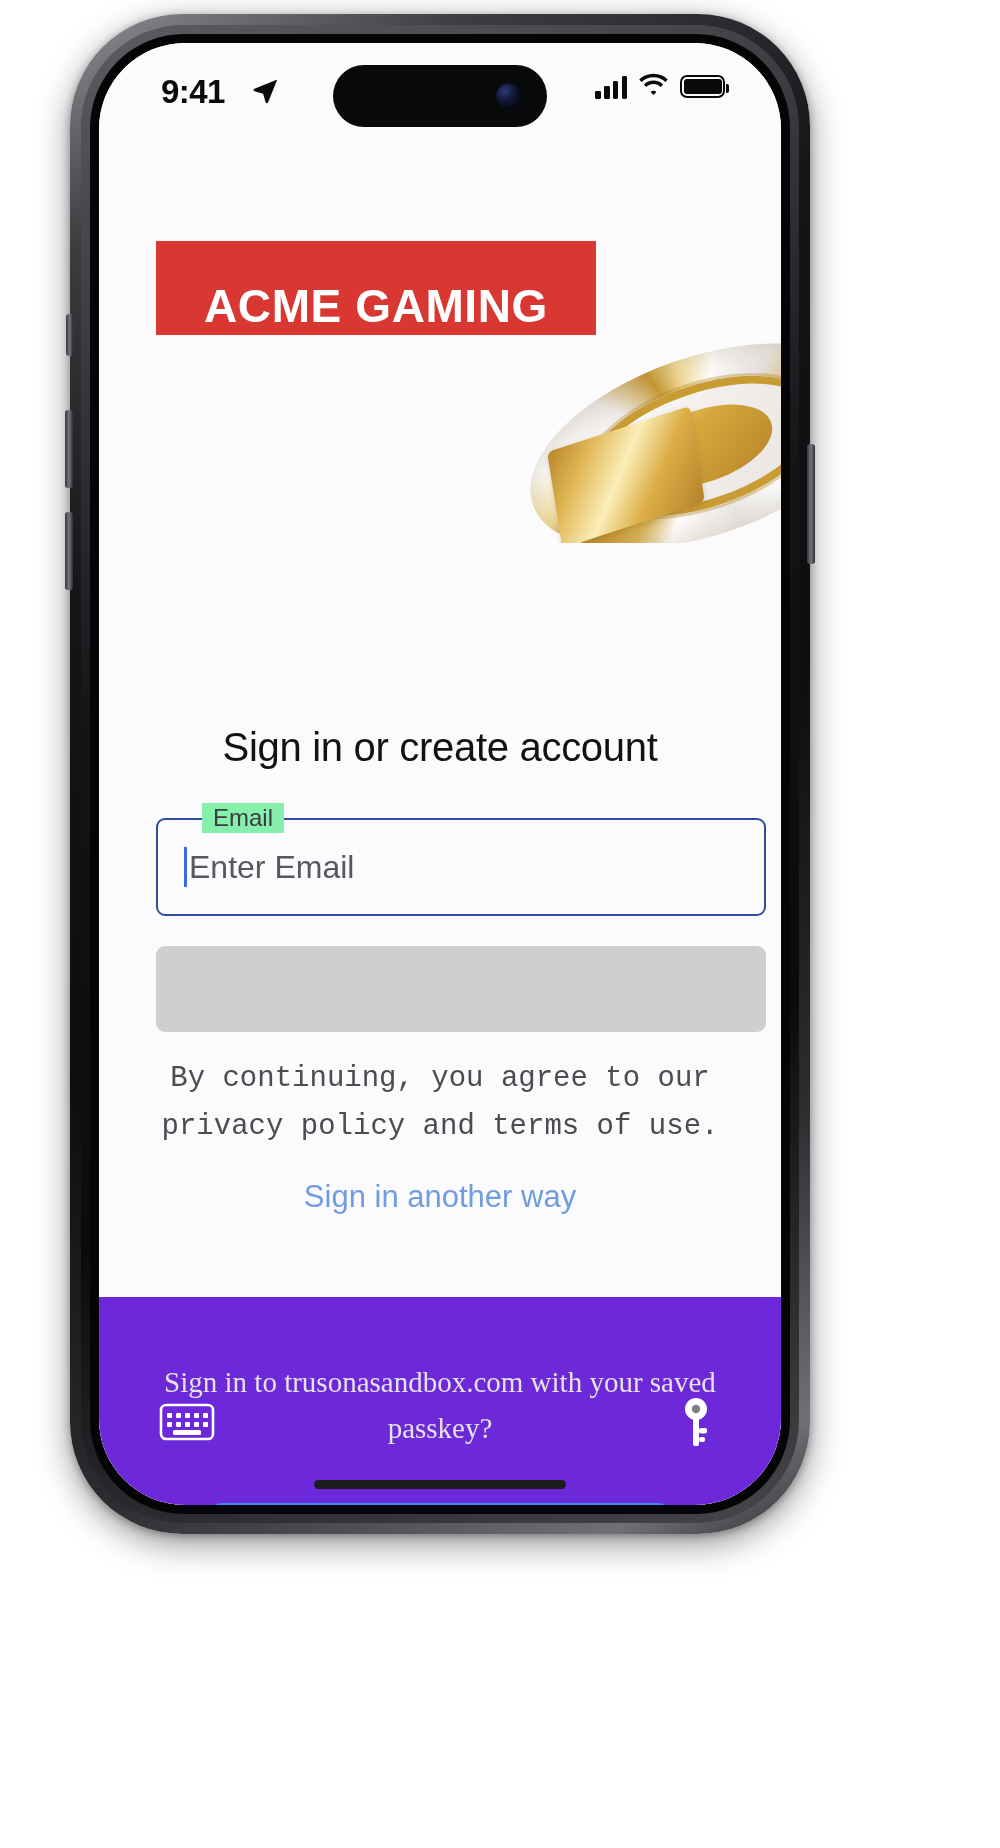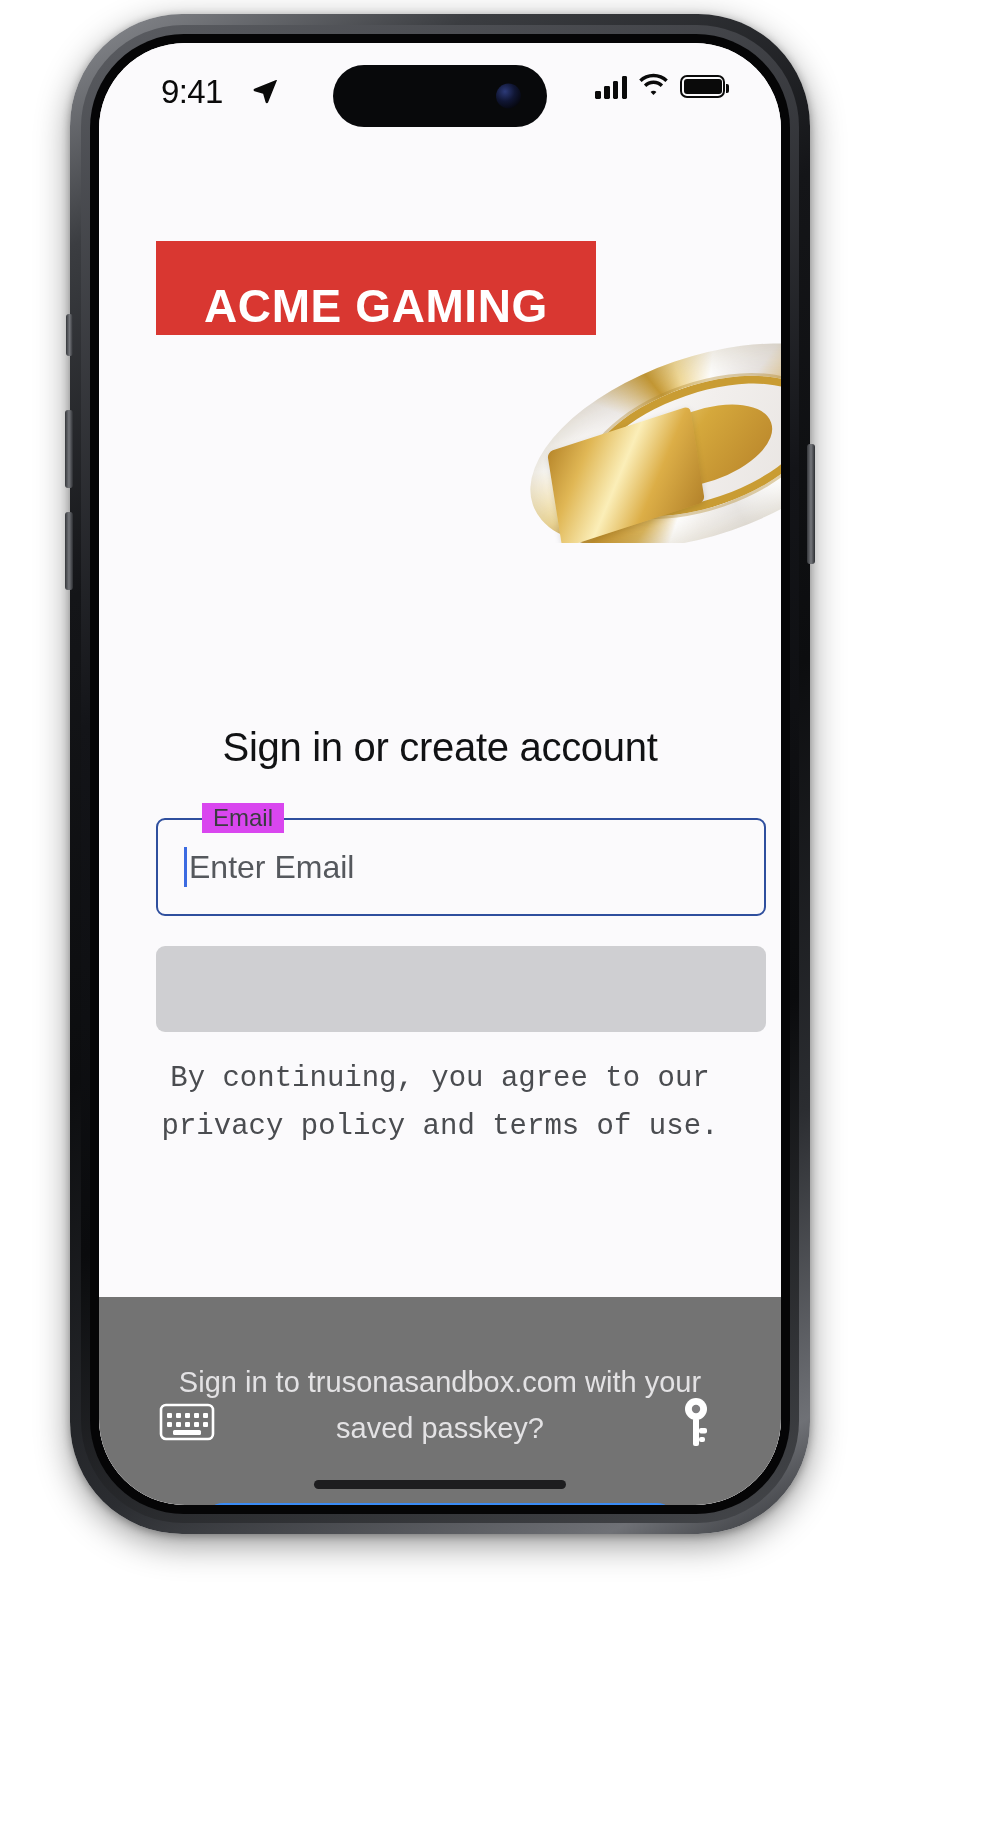--- a/index.html
+++ b/index.html
@@ -44,21 +44,21 @@
   .btn-voldn{  left:-5px; top:498px; width:8px; height:78px; }
   .btn-power{  right:-5px; top:430px; width:8px; height:120px; }
 
   
   .statusbar{
     position:absolute; left:0; top:0; width:100%; height:96px;
     z-index:6;
   }
   .sb-time{
     position:absolute; left:62px; top:30px;
-    font-size:33px; font-weight:normal; color:#0a0a0a; letter-spacing:-.6px;
+    font-size:33px; font-weight:bold; color:#0a0a0a; letter-spacing:-.6px;
   }
   .sb-loc{ position:absolute; left:152px; top:34px; }
   .sb-right{ position:absolute; right:56px; top:30px; display:flex; align-items:center; gap:11px; }
 
   .bars{ display:flex; align-items:flex-end; gap:3.2px; height:24px; }
   .bars i{ display:block; width:5.5px; background:#0a0a0a; border-radius:1.4px; }
   .bars i:nth-child(1){ height:8px; }
   .bars i:nth-child(2){ height:13px; }
   .bars i:nth-child(3){ height:18px; }
   .bars i:nth-child(4){ height:23px; }
@@ -149,21 +149,21 @@
     position:absolute; left:57px; top:775px;
     width:610px; height:98px;
   }
   .email-box{
     position:absolute; inset:0;
     border:2.6px solid #2f4f9e; border-radius:9px;
     background:transparent;
   }
   .email-notch{
     position:absolute; left:46px; top:-15px;
-    background:#d946ef; padding:0 11px;
+    background:#86efac; padding:0 11px;
     font-size:24px; color:#3a3c40; line-height:30px;
   }
   .email-input{
     position:absolute; left:28px; top:0; right:16px; bottom:0;
     display:flex; align-items:center; gap:2px;
     font-size:32px; color:#55585d;
   }
   .caret{ display:inline-block; width:3px; height:40px; background:#3b6ae1; }
 
   
@@ -191,22 +191,23 @@
     border-radius:32px;
     display:flex; flex-direction:column; align-items:center; justify-content:center;
     gap:16px; z-index:5;
   }
   .faceid svg{ display:block; }
   .faceid-label{ font-size:28px; font-weight:bold; color:#f2f2f4; }
 
   
   .passkey{
     position:absolute; left:0; right:0; bottom:0; top:1254px;
-    background:#737373;
+    background:#6d28d9;
     z-index:7;
+    font-family:Liberation Serif, serif;
   }
   .passkey-text{
     position:absolute; left:44px; right:44px; top:62px;
     text-align:center; font-size:29px; line-height:46px; color:#e3e2e4;
   }
   .passkey-btn{
     position:absolute; left:50%; top:206px; transform:translateX(-50%);
     width:470px; height:104px;
     background:#3a8bf5; border-radius:18px;
     display:flex; align-items:center; justify-content:center;
@@ -259,20 +260,23 @@
                 <span>Enter Email</span>
               </div>
             </div>
 
             <div class="continue-bar">
               <span></span>
             </div>
 
             <div class="legal">By continuing, you agree to our privacy policy and terms of use.</div>
 
+            <div class="another-way">
+              <span>Sign in another way</span>
+            </div>
           </div>
 
 
           <div class="passkey">
             <div class="passkey-text">Sign in to trusonasandbox.com with your saved passkey?</div>
             <div class="passkey-btn">
               
             </div>
             <div class="pk-icons">
               <span class="kbd-icon">

